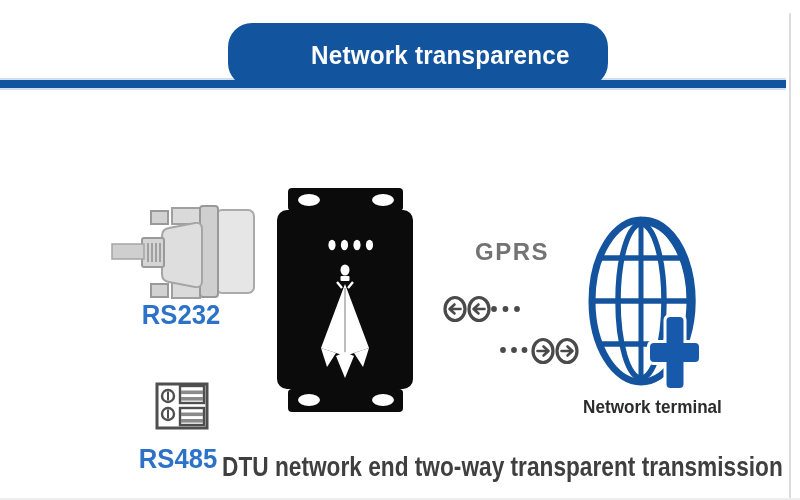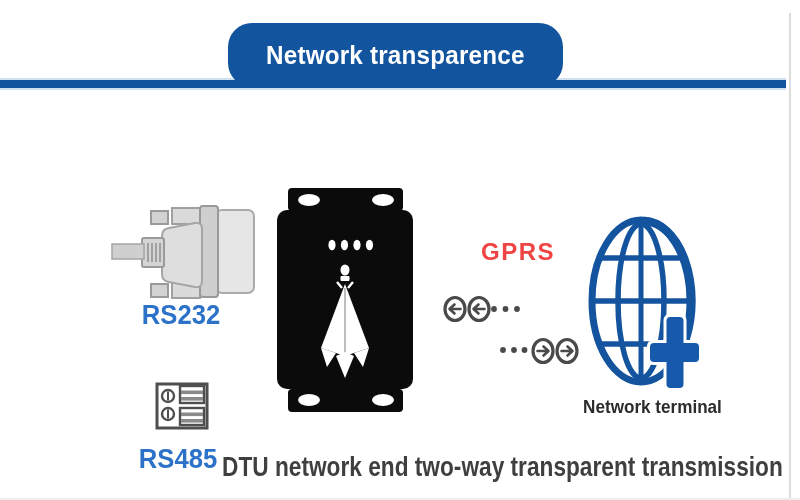--- a/index.html
+++ b/index.html
@@ -4,42 +4,42 @@
 <style>
   html,body { margin:0; padding:0; background:#fff; }
   #stage {
     position:relative; width:800px; height:500px; background:#ffffff;
     overflow:hidden; font-family:"Liberation Sans", sans-serif;
   }
   
   .banner {
     position:absolute; left:228px; top:23px; width:335px; height:64px;
     background:#13549f; border-radius:24px; z-index:3;
-    display:flex; align-items:center; justify-content:center;
+    display:flex; align-items:center; justify-content:center;padding-left:45px;
   }
   .banner-title {
     color:#ffffff; font-size:25px; font-weight:700; letter-spacing:0.2px;
     transform:scaleX(0.97);
   }
   .divider {
     position:absolute; left:0; top:78px; width:786px; height:8px;
     background:#13549f; border-top:2px solid #cfдff0; border-top:2px solid #cfdff0;
     border-bottom:2px solid #cfdff0; z-index:2;
   }
   .right-rule {
     position:absolute; left:789px; top:13px; width:2px; height:487px;
     background:#dcdcdc;
   }
   .bottom-rule {
     position:absolute; left:0; bottom:0; width:800px; height:2px; background:#ededed;
   }
   .abs { position:absolute; }
   .lbl { position:absolute; text-align:center; white-space:nowrap; }
   .rs-label { color:#2b72c8; font-size:27px; font-weight:600; transform:scaleX(0.95); }
-  .gprs-label { color:#ef4444; font-size:24px; font-weight:700; letter-spacing:1.5px;text-align:right; }
+  .gprs-label { color:#737373; font-size:24px; font-weight:700; letter-spacing:1.5px; }
   .terminal-label { color:#2c2c2c; font-size:19px; font-weight:600;
     transform:scaleX(0.9); transform-origin:center; }
   .caption {
     position:absolute; left:222px; top:452px; color:#3f3f3f; font-size:27px;
     font-weight:600; white-space:nowrap; transform:scaleX(0.84);
     transform-origin:left center;
   }
 </style>
 </head>
 <body>

